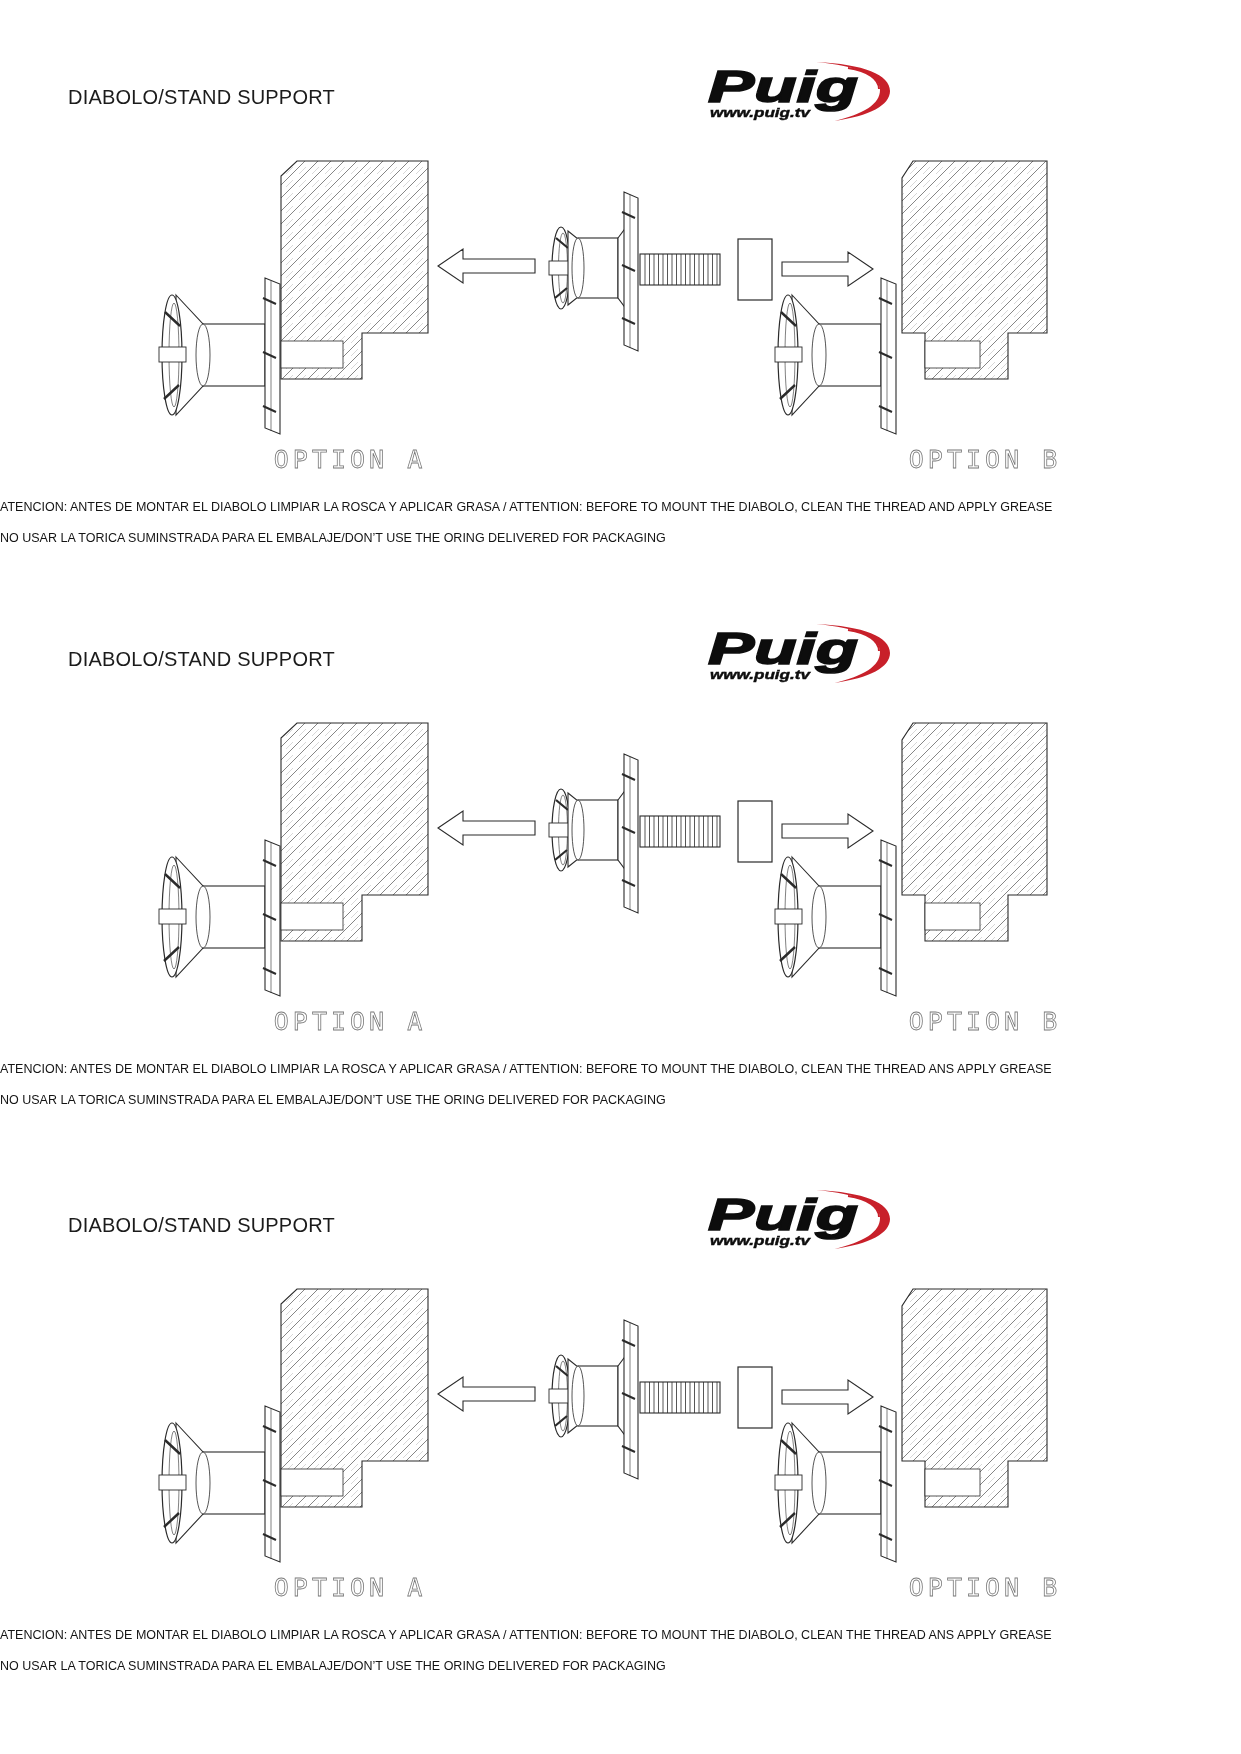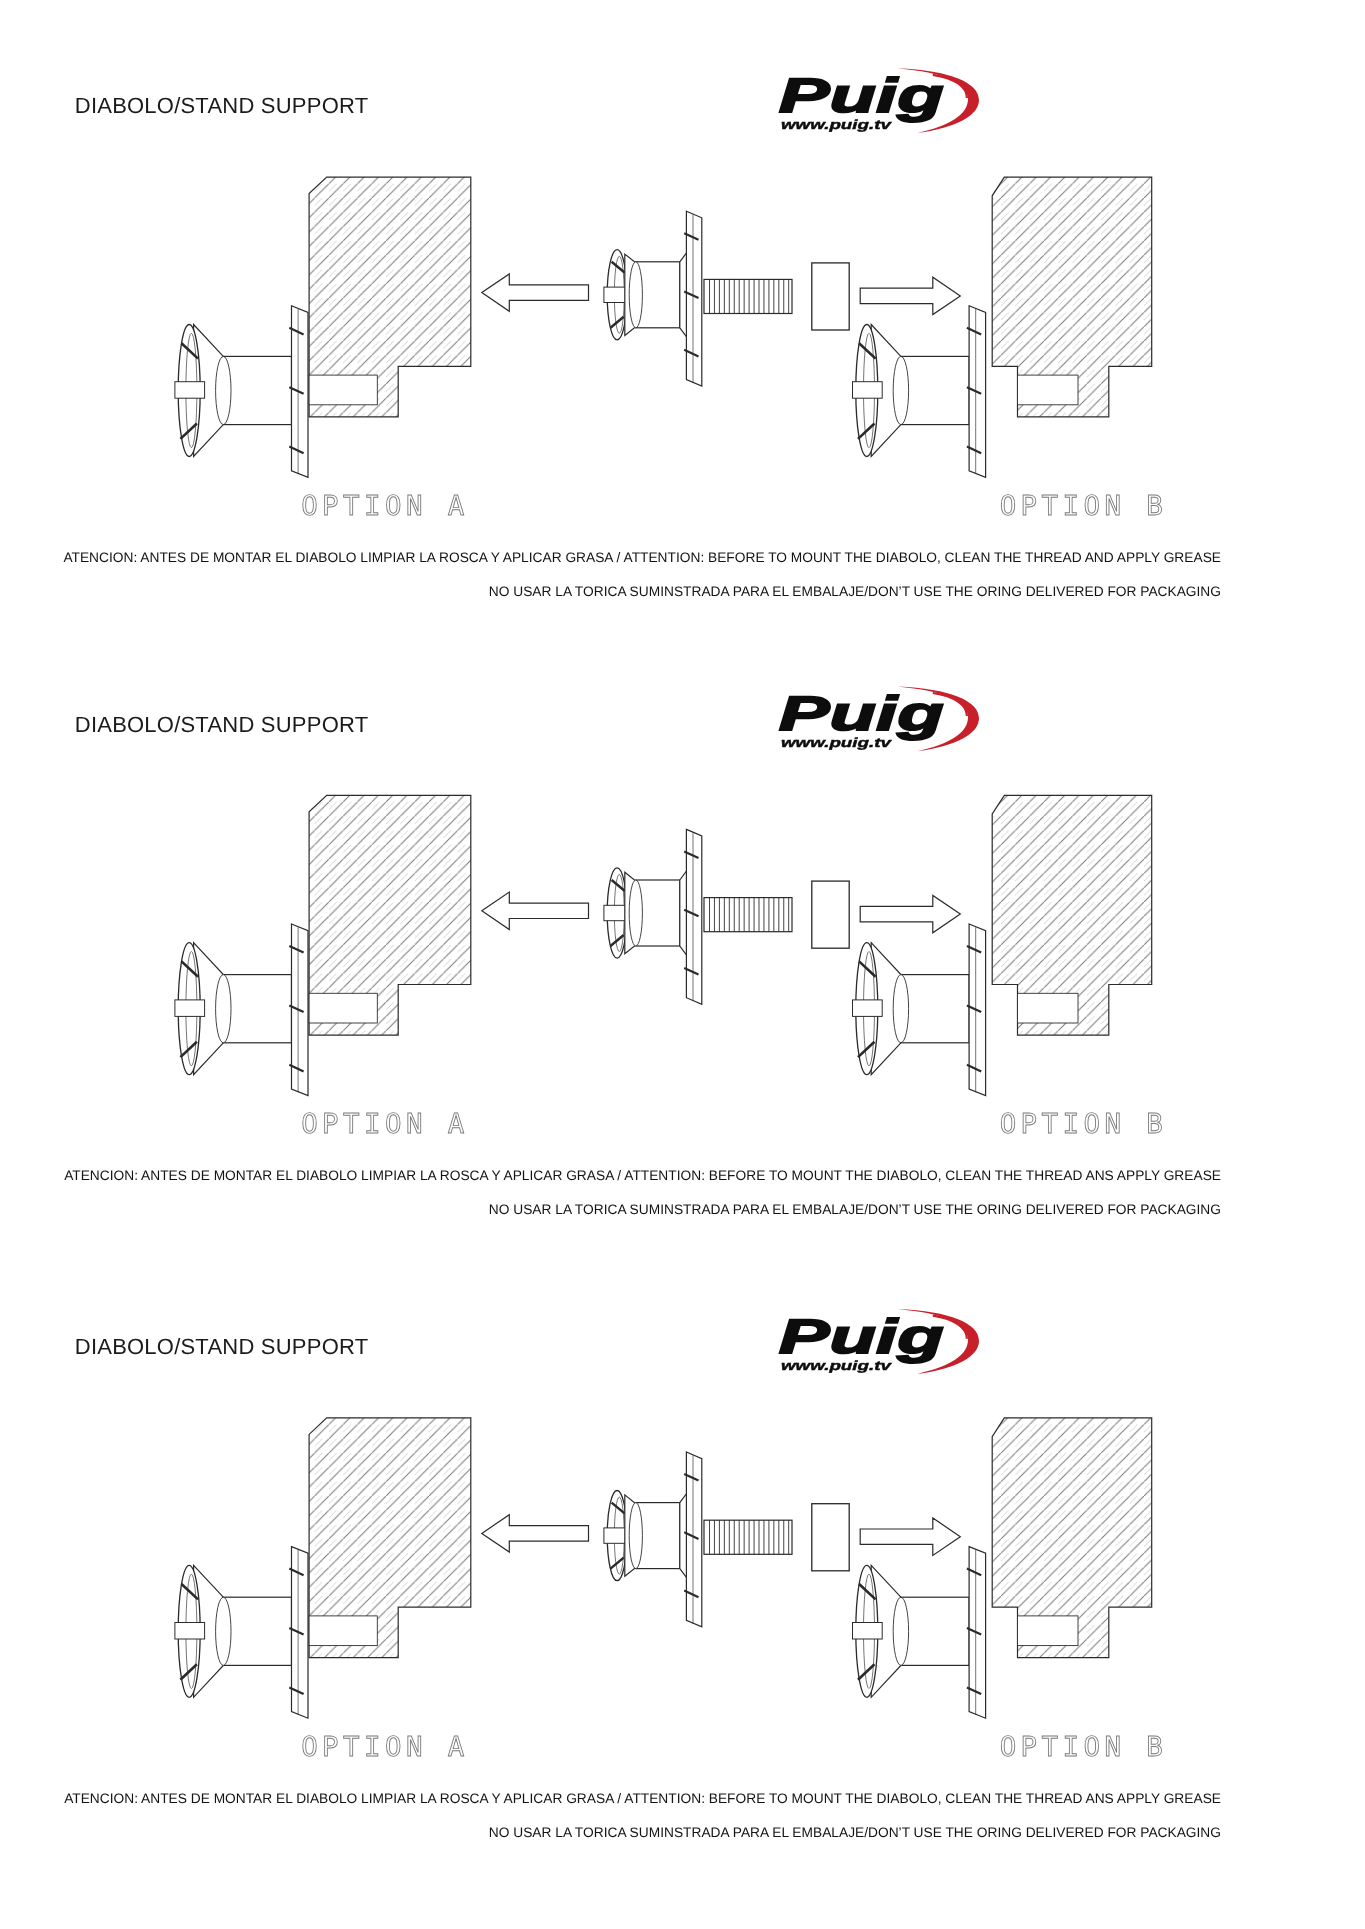--- a/index.html
+++ b/index.html
@@ -2,21 +2,21 @@
 <html><head>
 <meta charset="utf-8">
 <style>
   html,body{margin:0;padding:0;background:#ffffff;}
   body{width:1241px;height:1754px;position:relative;font-family:"Liberation Sans",sans-serif;overflow:hidden;}
   .section{position:absolute;left:0;width:1131px;height:562px;}
   .s0{top:60px}.s1{top:622px}.s2{top:1188px}
   .title{position:absolute;left:68px;top:26px;font-size:20px;letter-spacing:.2px;color:#1b1b1b;white-space:nowrap;}
   .logo{position:absolute;left:698px;top:0;width:205px;height:66px;}
   .diagram{position:absolute;left:0;top:68px;width:1241px;height:360px;}
-  .warn{position:absolute;left:0;width:1110px;text-align:right;color:#141414;font-size:12.5px;white-space:nowrap;}
+  .warn{position:absolute;left:0;width:1110px;text-align:left;color:#141414;font-size:12.5px;white-space:nowrap;}
   .w1{top:440px}.w2{top:471px}
   svg text.cadlabel{font-family:"DejaVu Sans Mono",monospace;font-size:25px;letter-spacing:4px;fill:none;stroke:#7a7a7a;stroke-width:.8px;}
   svg text.brand{font-family:"Liberation Sans",sans-serif;font-weight:bold;font-style:italic;fill:#0d0d0d;stroke:#0d0d0d;}
 </style>
 </head>
 <body>
 
 <svg width="0" height="0" style="position:absolute" aria-hidden="true">
   <defs>
     <pattern id="hatch" width="13" height="13" patternUnits="userSpaceOnUse">

